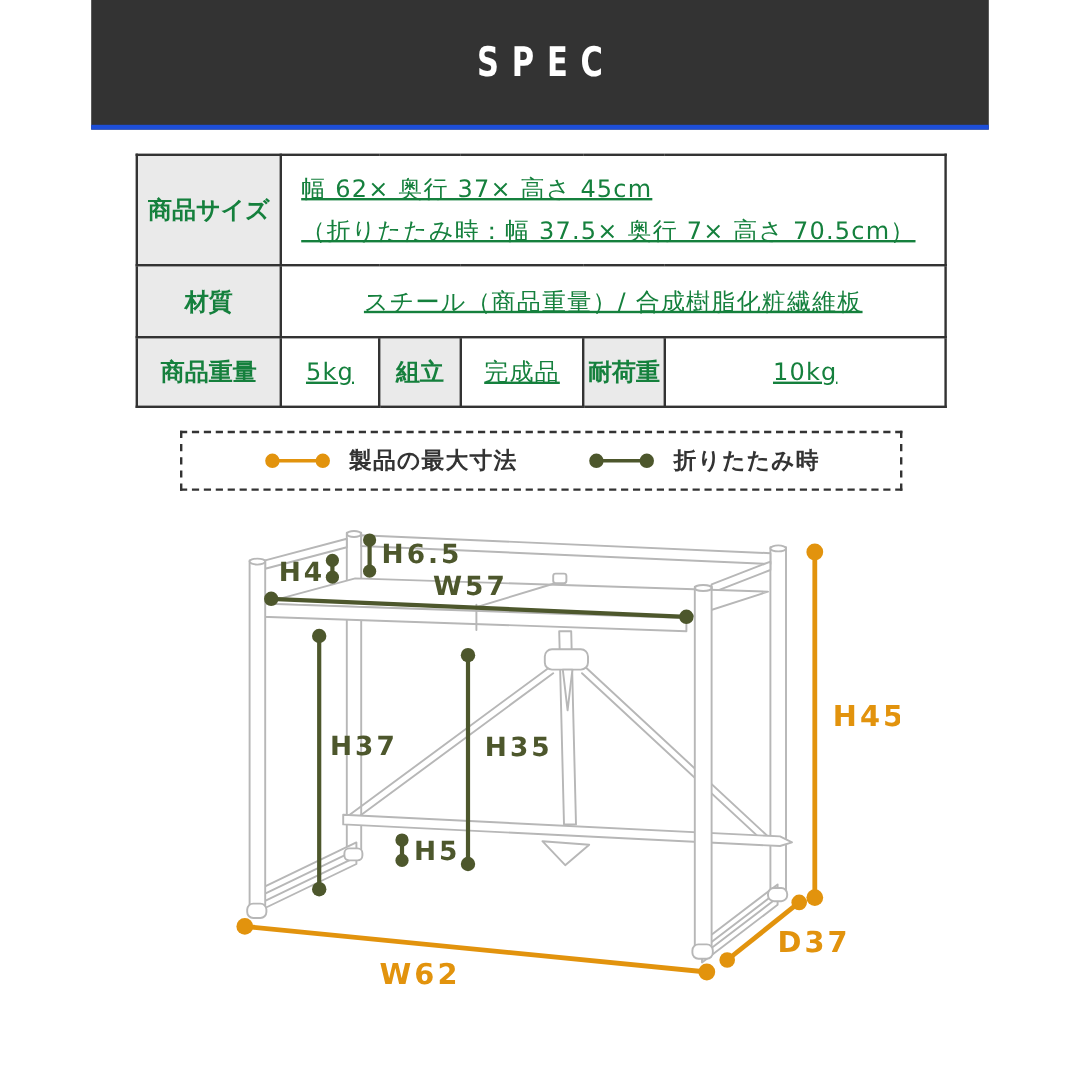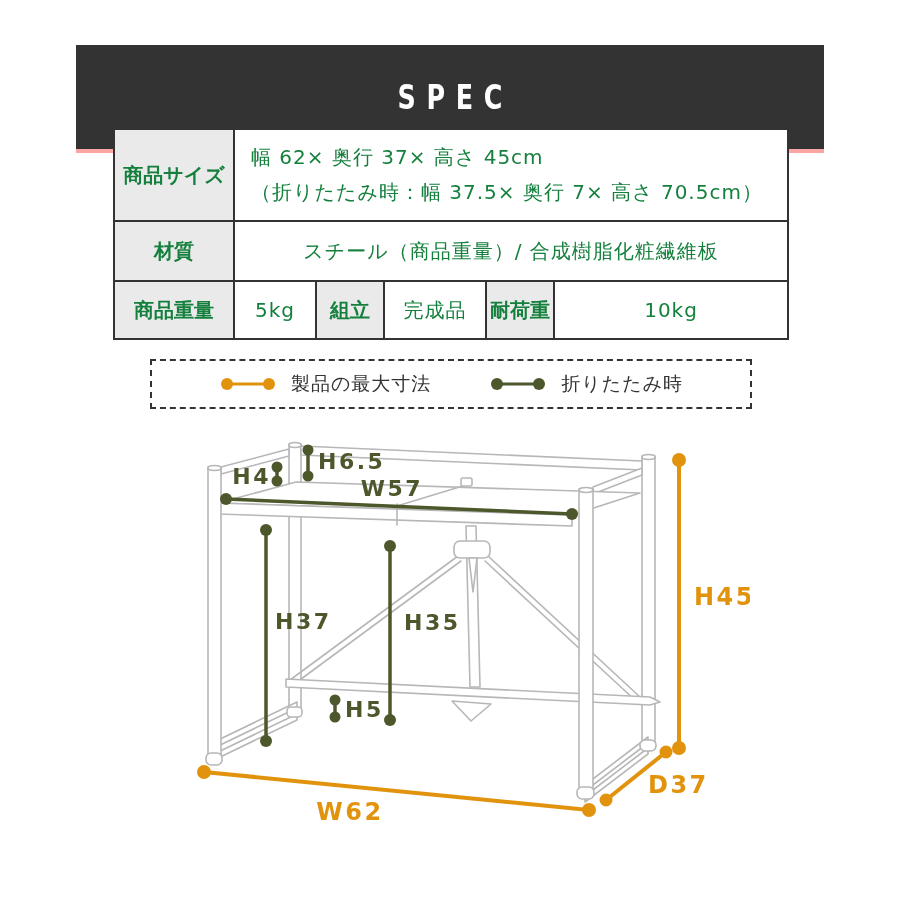--- a/index.html
+++ b/index.html
@@ -4,53 +4,53 @@
 <style>
   html,body{margin:0;padding:0;background:#fff;}
   .page{
     position:relative;width:900px;height:900px;background:#fff;overflow:hidden;
     font-family:"DejaVu Sans","Liberation Sans",sans-serif;color:#333;
   }
   
   .spec-header{
     position:absolute;left:76px;top:0;width:748px;height:104px;
     background:var(--dark,#333333);
-    border-bottom:4px solid #fca5a5;
-    display:flex;align-items:center;justify-content:center;margin-top:45px;
+    border-bottom:4px solid #1d4ed8;
+    display:flex;align-items:center;justify-content:center;
   }
   .spec-header .title{
     color:#fff;font-size:31px;font-weight:bold;
     letter-spacing:13px;text-indent:13px;
     display:inline-block;transform:scale(0.82,1.1);
   }
   
   .spec-table{
     position:absolute;left:113px;top:128px;width:674px;
     border-collapse:collapse;table-layout:fixed;
     font-size:20px;color:#15803d;
   }
   .spec-table th,.spec-table td{
     border:2px solid var(--dark,#333333);
     vertical-align:middle;
   }
   .spec-table th{background:var(--cell-gray,#eaeaea);font-weight:bold;text-align:center;}
-  .spec-table td{background:#fff;text-align:center;letter-spacing:1px;}
+  .spec-table td{background:#fff;text-align:center;letter-spacing:1px;text-decoration:underline;}
   .row-size{height:92px;}
   .row-material{height:60px;}
   .row-weight{height:58px;}
   .size-val{text-align:left !important;padding-left:16px;line-height:35px;}
   .left-val{text-align:left;}
   
   .legend-box{
     position:absolute;left:150px;top:359px;width:602px;height:50px;
     border:2px dashed var(--dark,#333333);box-sizing:border-box;
     display:flex;align-items:center;justify-content:center;gap:58px;
   }
   .legend-item{display:flex;align-items:center;gap:14px;}
-  .legend-item .lbl{font-size:19px;font-weight:normal;letter-spacing:1px;}
+  .legend-item .lbl{font-size:19px;font-weight:bold;letter-spacing:1px;}
   .legend-swatch{display:block;}
   .swatch-max{color:var(--orange,#e2930d);}
   .swatch-detail{color:var(--green,#4d572c);}
   
   .diagram{position:absolute;left:170px;top:425px;}
   .furniture{stroke:var(--lineart,#b7b7b7);fill:none;stroke-width:1.6;stroke-linejoin:round;stroke-linecap:round;}
   .furniture .wfill{fill:#ffffff;}
   .dim-detail{color:var(--green,#4d572c);}
   .dim-max{color:var(--orange,#e2930d);}
   .dim-detail line{stroke:currentColor;stroke-width:3.5;}

